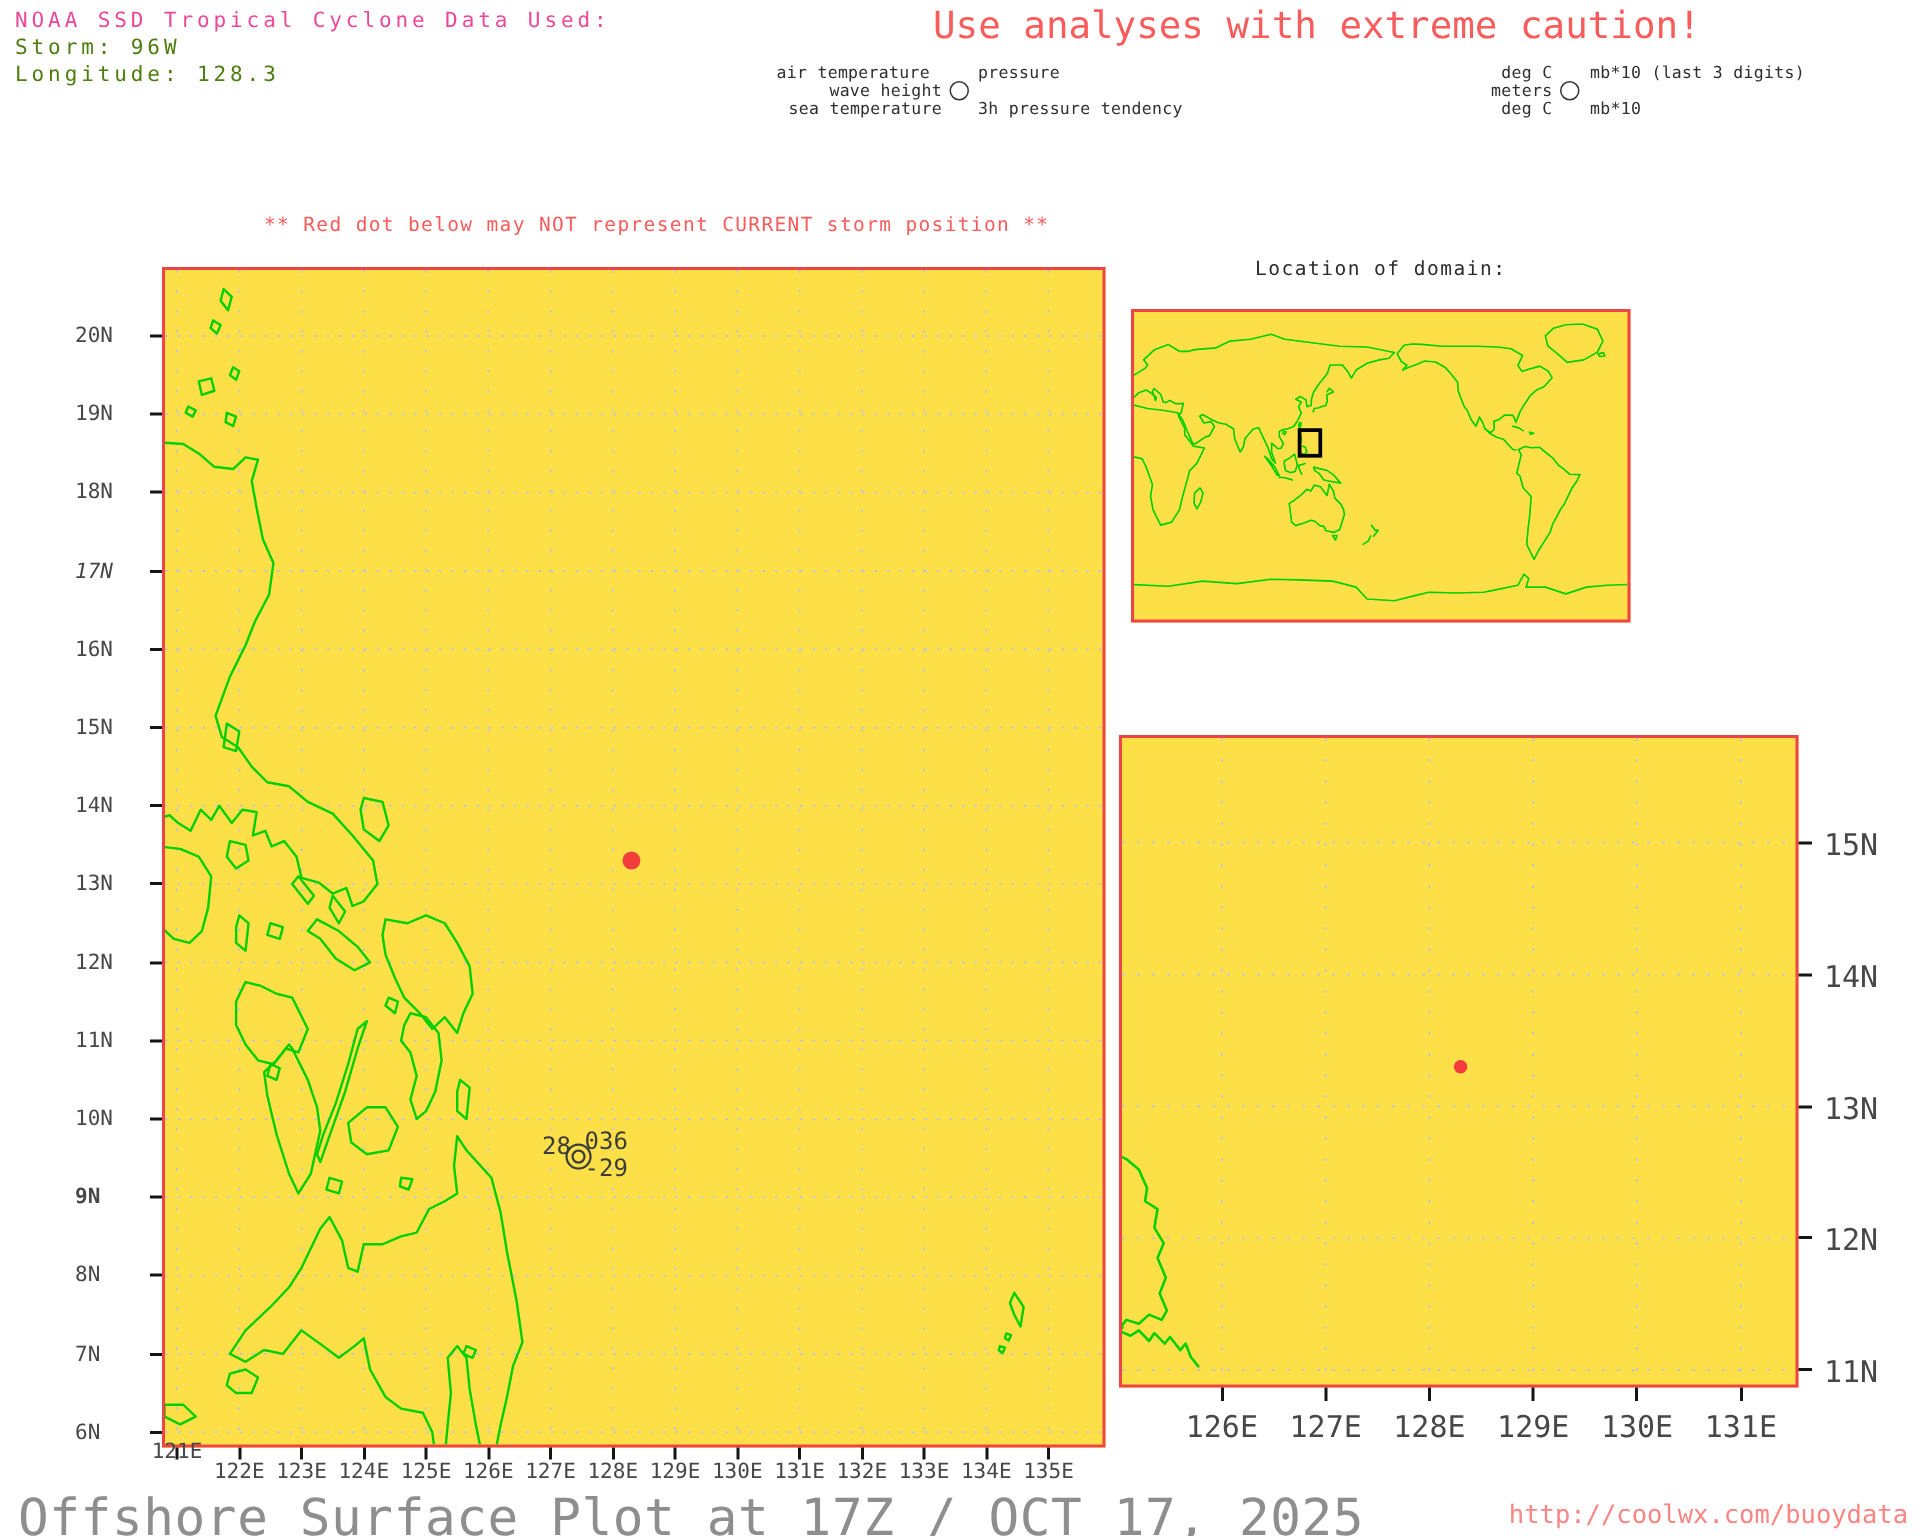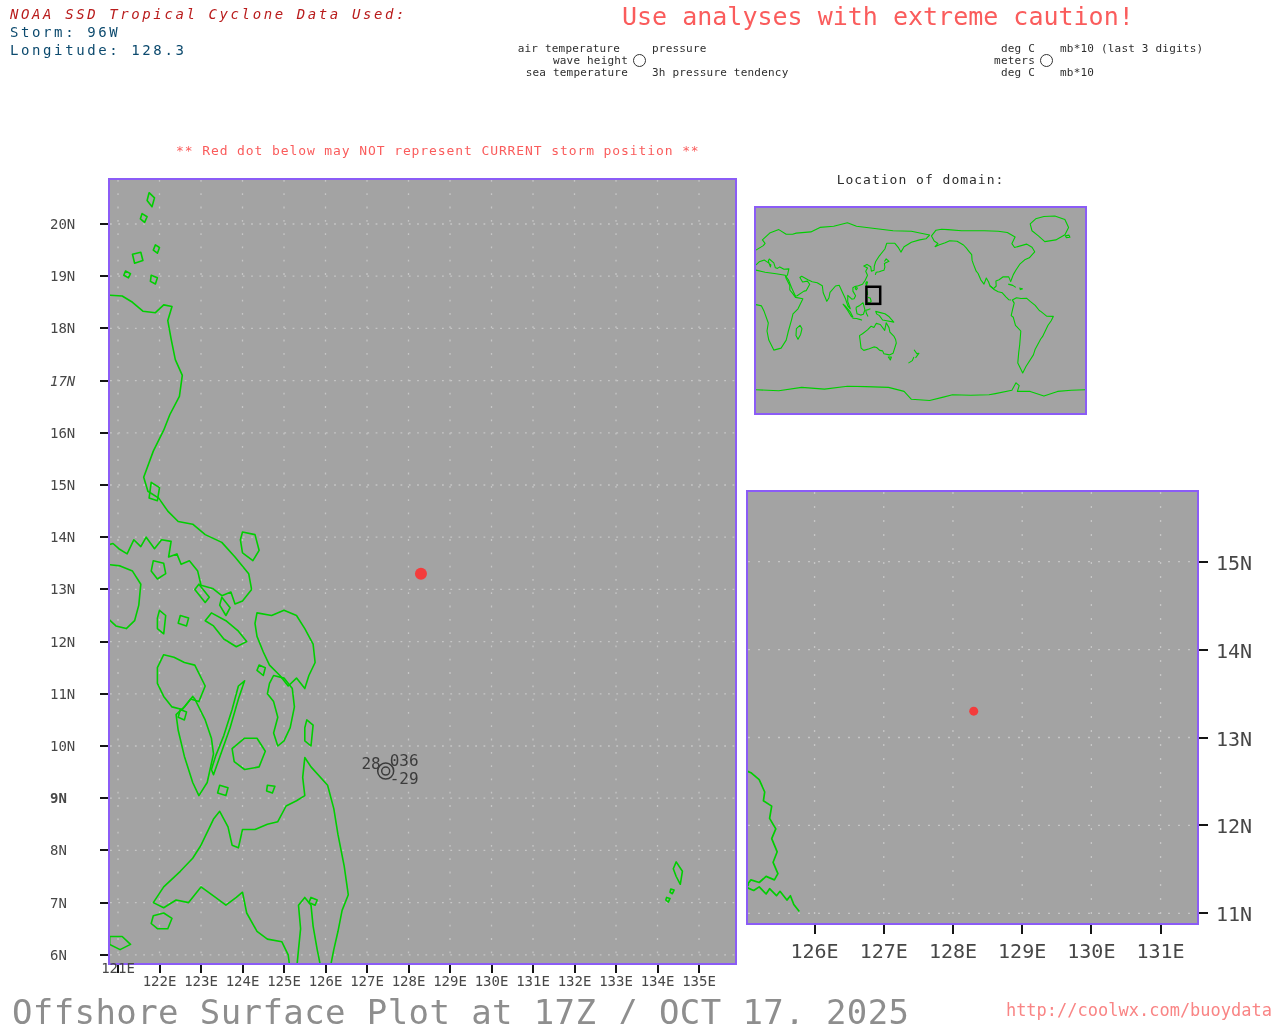--- a/index.html
+++ b/index.html
@@ -2,32 +2,32 @@
 <html><head>
 <meta charset="utf-8">
 <style>
   html,body{margin:0;padding:0;}
   body{
     position:relative;width:1280px;height:1024px;background:#ffffff;overflow:hidden;
     font-family:"DejaVu Sans Mono","Liberation Mono",monospace;color:#222;
   }
   .abs{position:absolute;}
   
-  .hdr-line{position:relative;height:18px;font-size:14px;letter-spacing:2.6px;white-space:pre;color:#0c4a6e;}
-  .hdr-red{color:#b91c1c;font-style:italic;}
+  .hdr-line{position:relative;height:18px;font-size:14px;letter-spacing:2.6px;white-space:pre;color:#4d7c0f;}
+  .hdr-red{color:#ec4899;}
   .hdr-strong{color:#fc2424;font-weight:bold;}
   
   .caution{left:622px;top:2px;font-size:25px;letter-spacing:0;color:#fa5c5c;white-space:pre;}
   
   .leg{font-size:11px;letter-spacing:0.2px;color:#2e2e2e;white-space:pre;}
   .leg-circle{width:13px;height:13px;border:1.5px solid #333;border-radius:50%;background:#fff;box-sizing:border-box;}
   
   .warning{left:176px;top:143px;font-size:13px;letter-spacing:0.9px;color:#fa5c5c;white-space:pre;}
   
-  .frame{position:absolute;border:2px solid #8b5cf6;box-sizing:border-box;background:#a3a3a3;}
+  .frame{position:absolute;border:2px solid #ef4444;box-sizing:border-box;background:#fde047;}
   .frame svg{position:absolute;left:0;top:0;}
   
   .tick{position:absolute;background:#151515;}
   .xlab{position:absolute;text-align:center;font-size:14px;color:#474747;letter-spacing:0;}
   .ylab{position:absolute;text-align:left;font-size:14px;color:#474747;}
   .xlab2{position:absolute;text-align:center;font-size:20px;color:#474747;}
   .ylab2{position:absolute;text-align:left;font-size:20px;color:#474747;}
   
   .inset-title{left:754px;top:172px;width:333px;text-align:center;font-size:13px;letter-spacing:1px;color:#2c2c2c;white-space:pre;}
   

